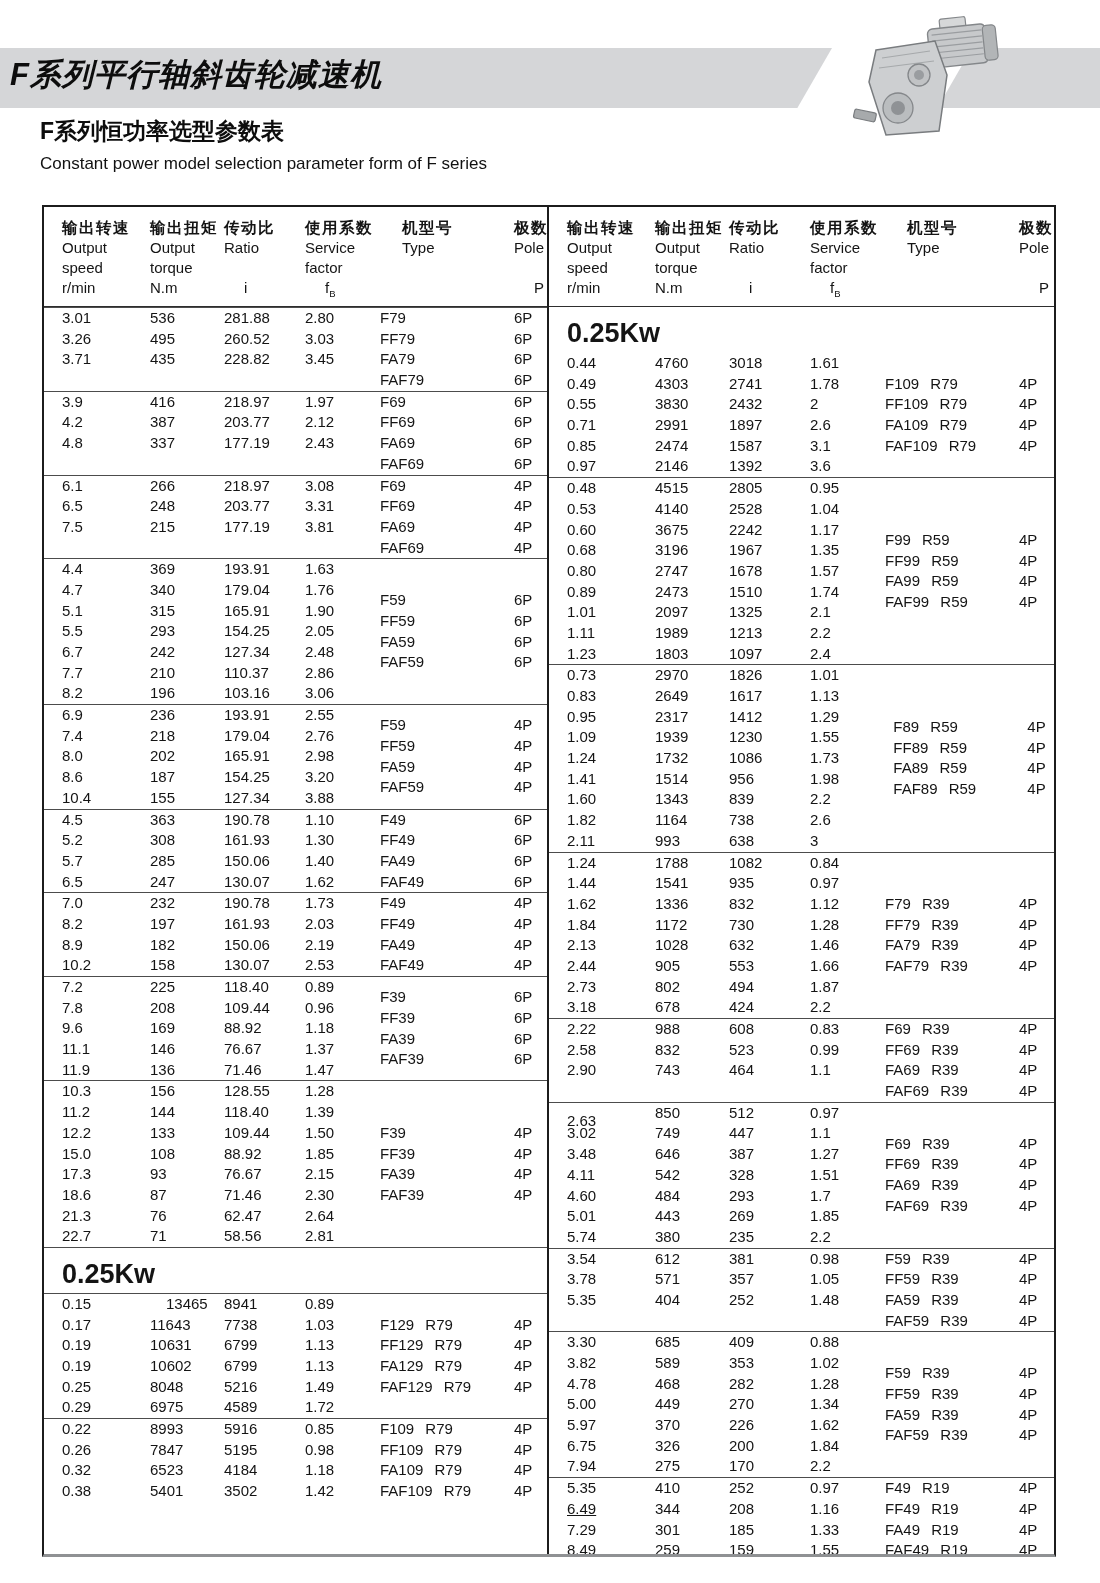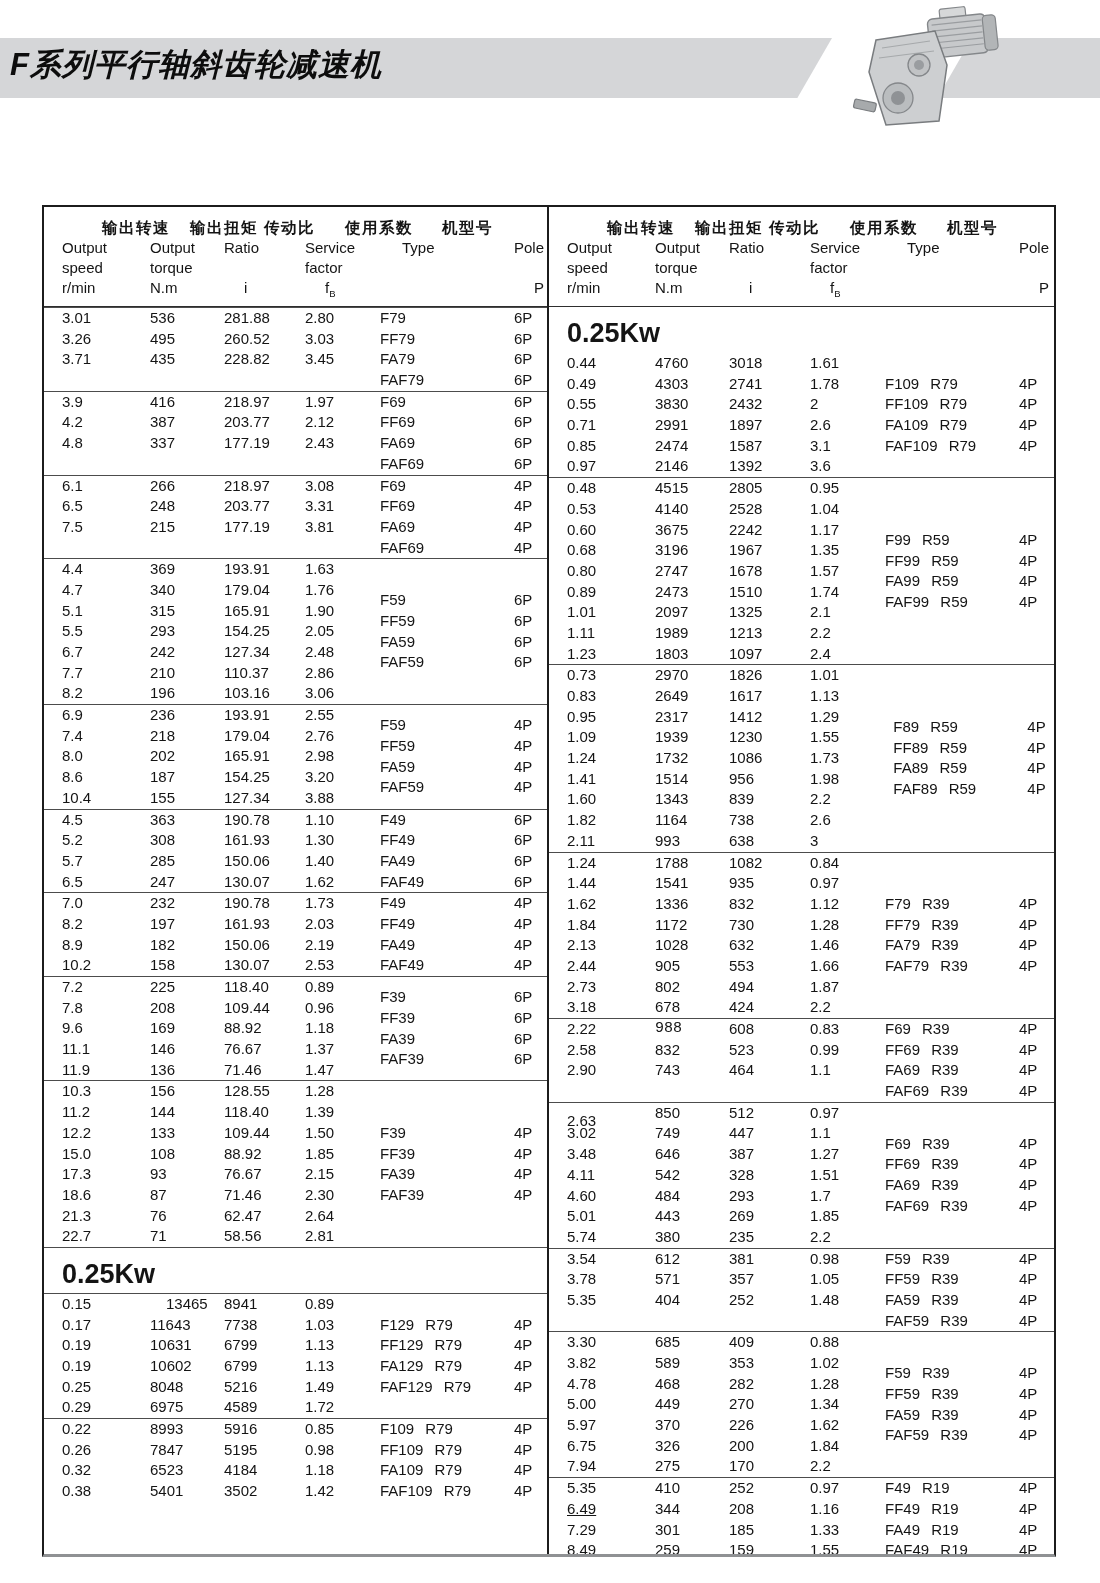--- a/index.html
+++ b/index.html
@@ -1,20 +1,20 @@
 <!DOCTYPE html>
 <html><head>
 <meta charset="utf-8">
 <style>
   html,body{margin:0;padding:0;background:#fff;}
   .page{position:relative;width:1100px;height:1583px;background:#fff;overflow:hidden;
         font-family:"Liberation Sans",sans-serif;color:#141414;}
 
   
-  .banner{position:absolute;top:0;left:0;width:1100px;height:135px;}
+  .banner{position:absolute;top:10px;left:0;width:1100px;height:135px;}
   .banner-main{position:absolute;top:38px;left:-40px;width:872px;height:60px;
                background:#d5d6d8;transform:skewX(-30deg);transform-origin:0 0;}
   .banner-small{position:absolute;top:38px;left:972px;width:220px;height:60px;
                 background:#d5d6d8;transform:skewX(-30deg);transform-origin:0 0;}
   .banner-title{position:absolute;top:44px;left:10px;margin:0;font-size:31px;
                 font-weight:bold;font-style:italic;letter-spacing:1px;color:#0d0d0d;}
   .gear-img{position:absolute;top:2px;left:842px;width:170px;height:130px;}
 
   
   .subtitle{position:absolute;top:116px;left:40px;}
@@ -26,21 +26,21 @@
               border:2px solid #1c1c1c;border-bottom:3px solid #8f9193;
               display:flex;box-sizing:border-box;background:#fff;}
   .half{width:50%;box-sizing:border-box;overflow:hidden;}
   .half.left{border-right:2px solid #1c1c1c;}
 
   .thead{height:100px;box-sizing:border-box;border-bottom:1px solid #2e2e2e;
          display:grid;grid-template-columns:88px 74px 81px 75px 134px 1fr;
          padding:11px 0 0 18px;}
   .th{display:grid;grid-template-rows:repeat(4,20px);align-content:start;}
   .th-line{font-size:15px;line-height:20px;white-space:nowrap;}
-  .th-line.zh{font-weight:bold;font-size:15.5px;letter-spacing:1.5px;margin-left:40px;}
+  .th-line.zh{font-weight:bold;font-size:15.5px;letter-spacing:1.5px;}
   .th-line.unit-indent{padding-left:20px;}
   .th-type .th-line{padding-left:22px;}
   .th-line sub{font-size:9.5px;}
 
   .power-row{height:46px;line-height:52px;font-size:27px;font-weight:bold;
              padding-left:18px;box-sizing:border-box;}
   .rule{border-top:1px solid #4c4c4c;}
 
   .block{display:grid;grid-template-columns:88px 74px 81px 75px 1fr;
          grid-auto-rows:20.7px;padding-left:18px;font-size:15px;box-sizing:border-box;}
@@ -70,20 +70,24 @@
       <path d="M34 38 L93 29 L105 63 L97 119 L44 123 L27 70 Z" fill="#cdcfd1" stroke="#797c7f" stroke-width="1.5"></path>
       <path d="M40 46 L88 39 M37 56 L92 49" stroke="#a6a9ab" stroke-width="1.2" fill="none"></path>
       <circle cx="77" cy="63" r="11" fill="#c1c3c5" stroke="#84878a" stroke-width="1.3"></circle>
       <circle cx="77" cy="63" r="5" fill="#9a9da0"></circle>
       <circle cx="56" cy="96" r="15" fill="#babdbf" stroke="#84878a" stroke-width="1.3"></circle>
       <circle cx="56" cy="96" r="7" fill="#8f9295"></circle>
       <rect x="12" y="99" width="22" height="9" rx="2" transform="rotate(12 23 103)" fill="#a7aaac" stroke="#797c7f" stroke-width="1.2"></rect>
     </svg>
   </div>
 
+  <div class="subtitle">
+    <h2>F系列恒功率选型参数表</h2>
+    <p>Constant power model selection parameter form of  F series</p>
+  </div>
 
   <div class="table-wrap">
     <div class="half left" id="half-left">
         <div class="thead">
           <div class="th th-speed">
             <div class="th-line zh">输出转速</div>
             <div class="th-line">Output</div>
             <div class="th-line">speed</div>
             <div class="th-line">r/min</div>
           </div>
@@ -794,21 +798,21 @@
                 <span class="pole">4P</span>
               </div>
               <div class="type-line">
                 <span class="type-name">FAF79 R39</span>
                 <span class="pole">4P</span>
               </div>
             </div>
           </div>
           <div class="block rule">
             <div class="cell" style="grid-area: 1 / 1;">2.22</div>
-            <div class="cell" style="grid-area: 1 / 2; font-family: Liberation Mono, monospace;">988</div>
+            <div class="cell" style="grid-area: 1 / 2;">988</div>
             <div class="cell" style="grid-area: 1 / 3;">608</div>
             <div class="cell" style="grid-area: 1 / 4;">0.83</div>
             <div class="cell" style="grid-area: 2 / 1;">2.58</div>
             <div class="cell" style="grid-area: 2 / 2;">832</div>
             <div class="cell" style="grid-area: 2 / 3;">523</div>
             <div class="cell" style="grid-area: 2 / 4;">0.99</div>
             <div class="cell" style="grid-area: 3 / 1;">2.90</div>
             <div class="cell" style="grid-area: 3 / 2;">743</div>
             <div class="cell" style="grid-area: 3 / 3;">464</div>
             <div class="cell" style="grid-area: 3 / 4;">1.1</div>

